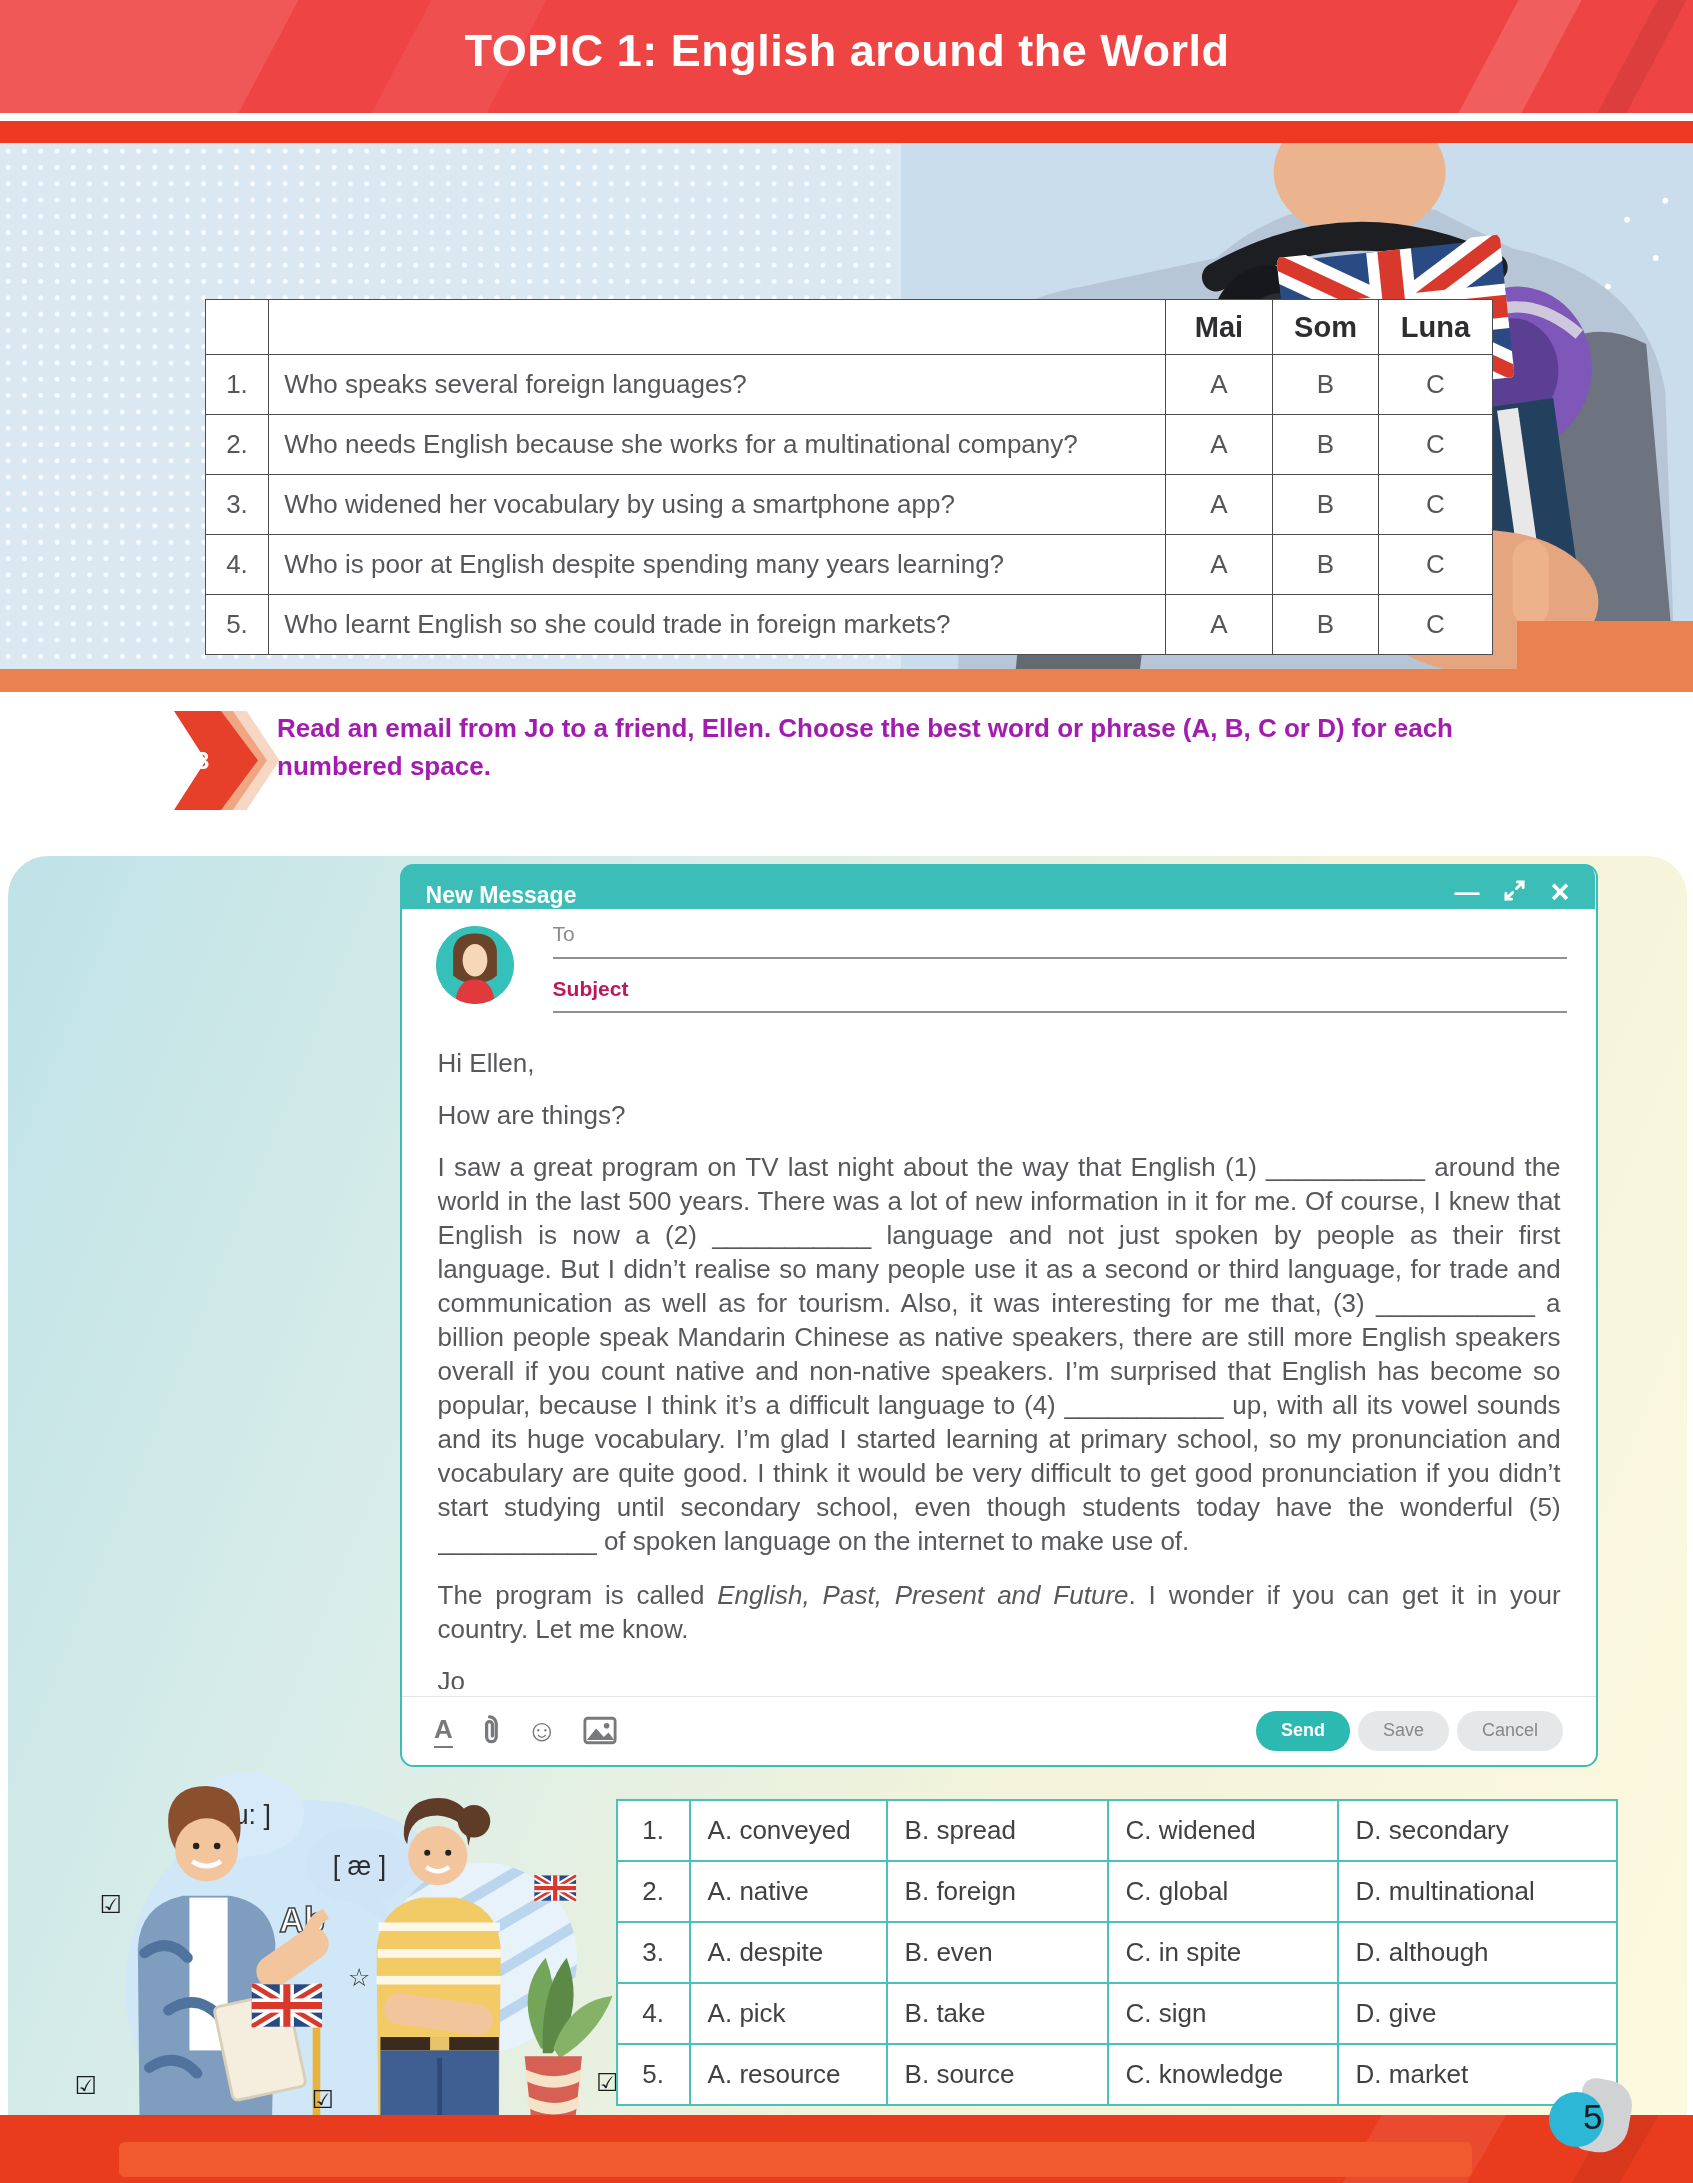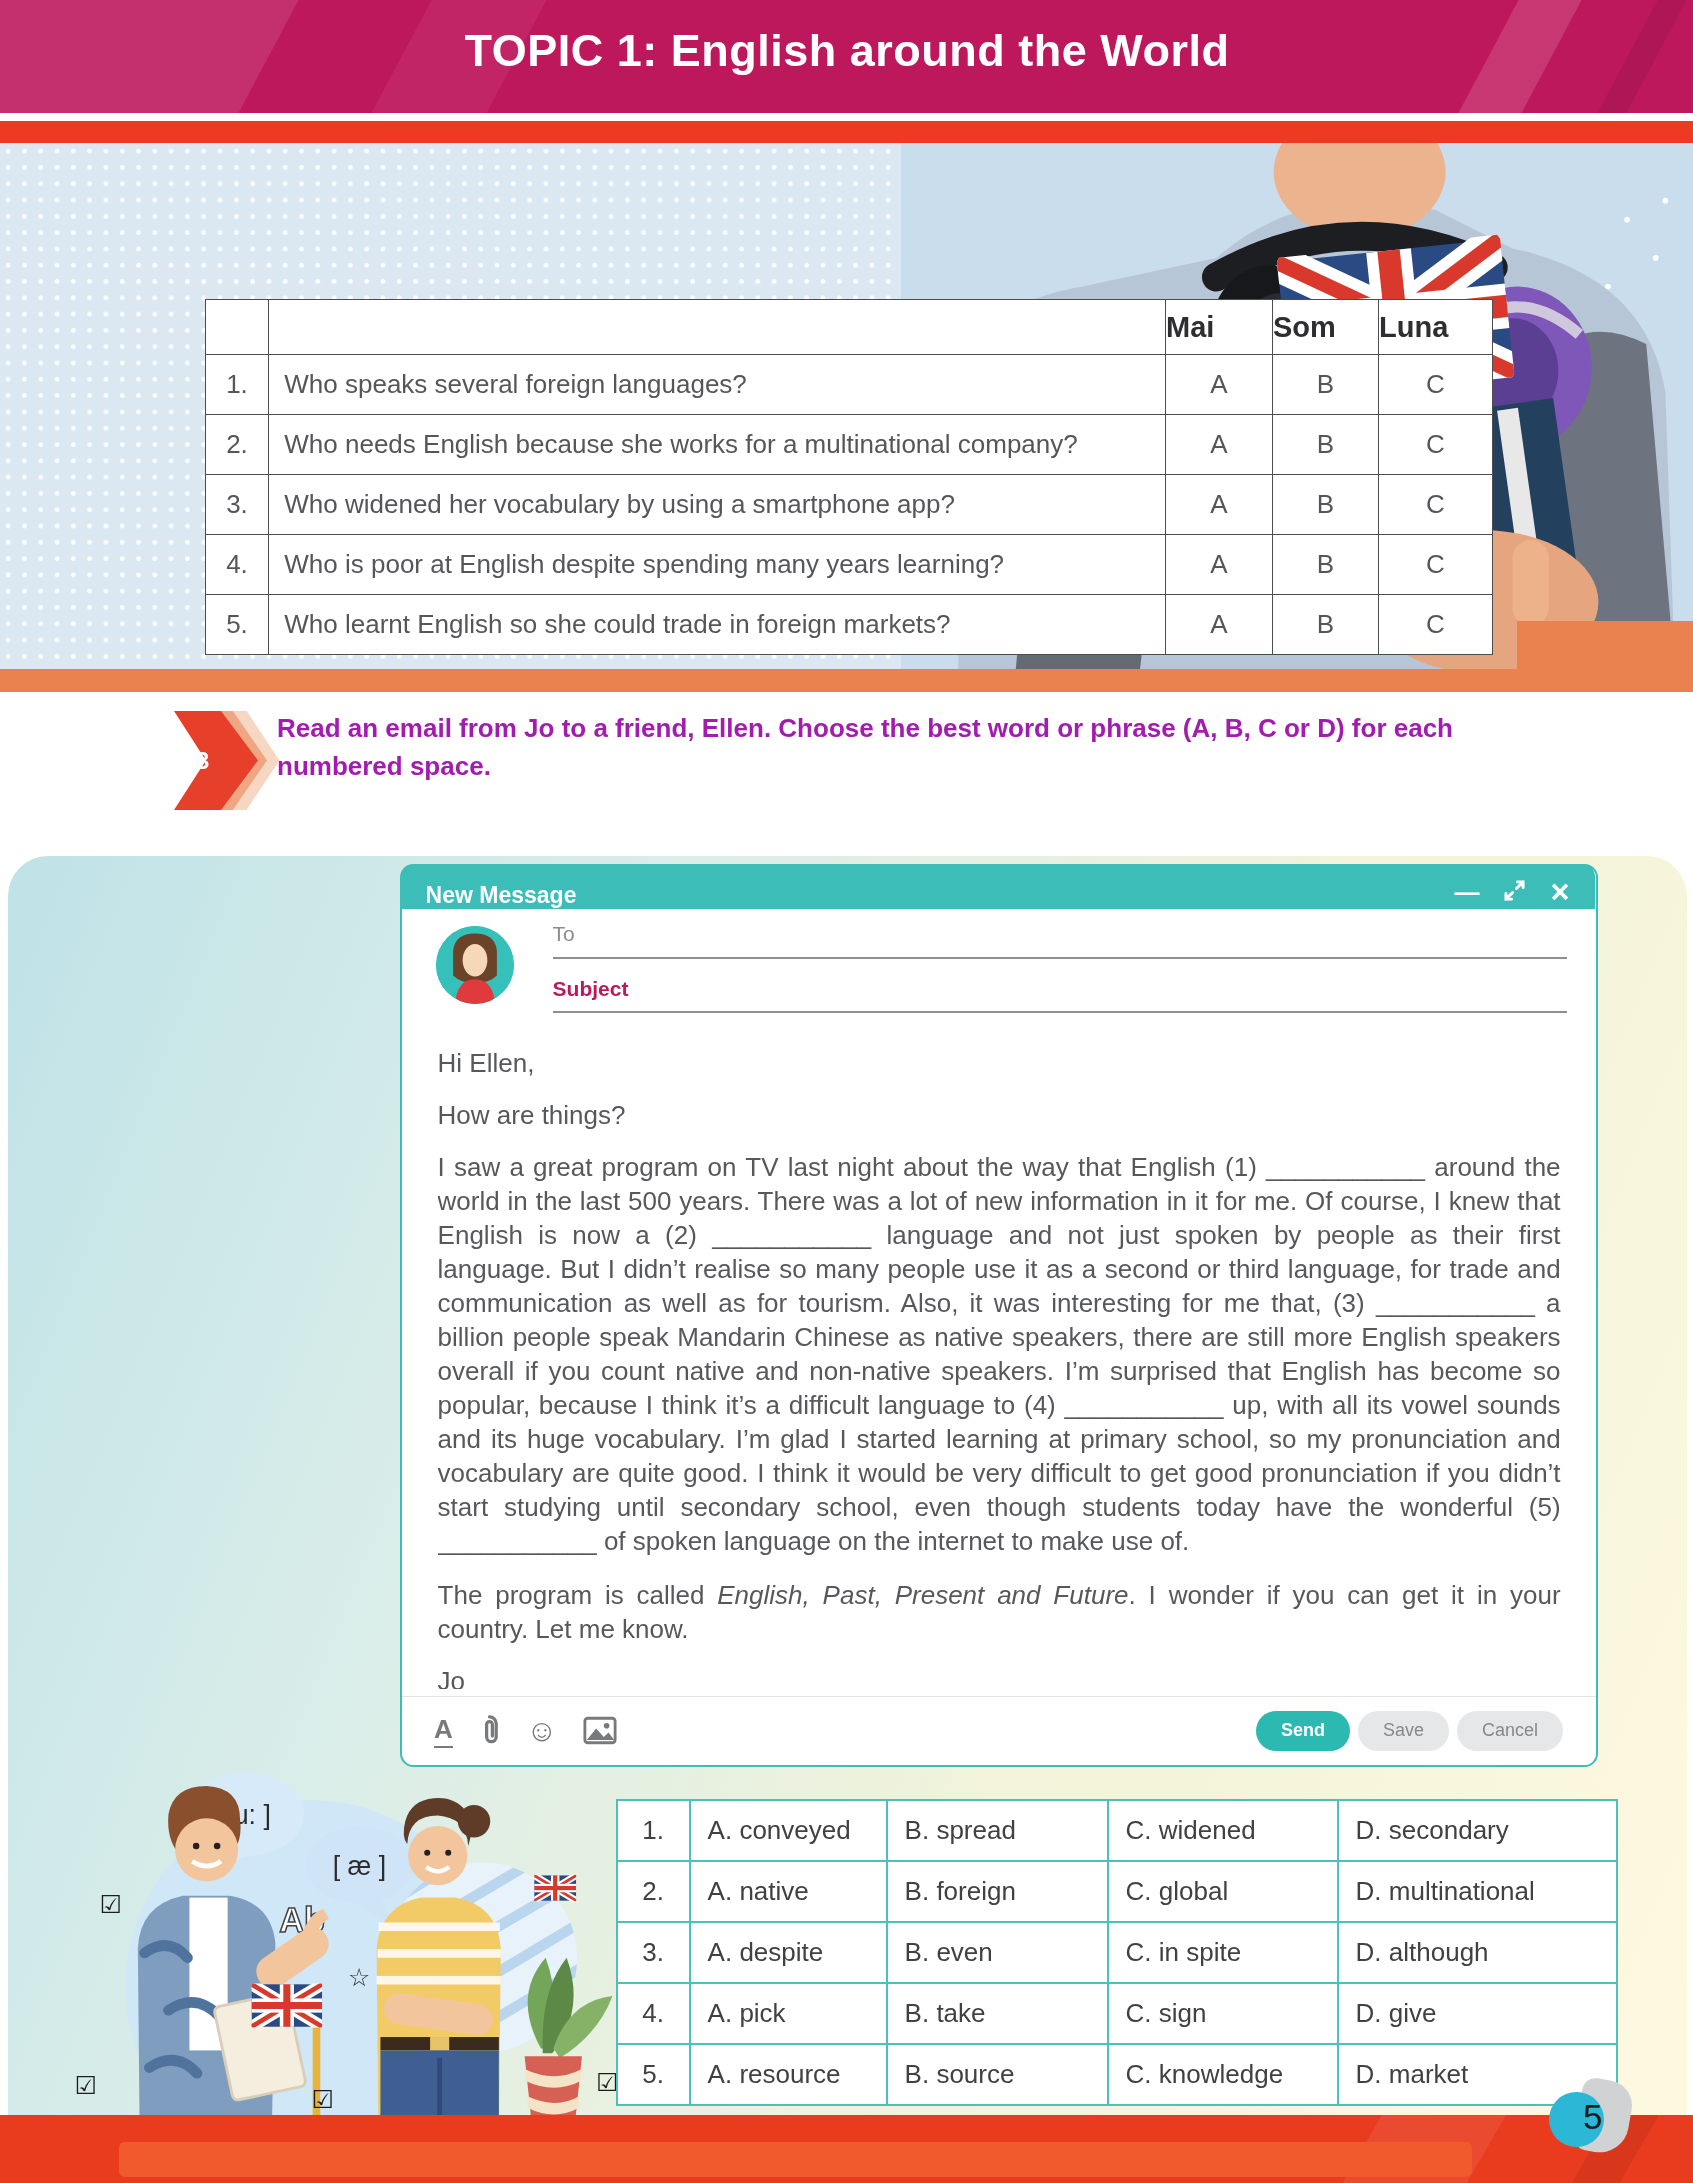--- a/index.html
+++ b/index.html
@@ -3,21 +3,21 @@
 <meta charset="utf-8">
 <style>
   * { box-sizing: border-box; margin: 0; padding: 0; }
   html,body { background:#ffffff; }
   .page {
     position: relative; width: 1694px; height: 2183px;
     background:#ffffff; overflow: hidden;
     font-family: "Liberation Sans", sans-serif;
   }
   
-  .topbar { position:absolute; left:0; top:0; width:1694px; height:113px; background:#be185d; overflow:hidden; }
+  .topbar { position:absolute; left:0; top:0; width:1694px; height:113px; background:#ef4444; overflow:hidden; }
   .streak { position:absolute; top:-19px; height:153px; transform:skewX(-28deg); }
   .streak.s1 { left:-57px; width:325px; background:rgba(255,255,255,0.10); }
   .streak.s2 { right:143px; width:63px;  background:rgba(255,255,255,0.14); }
   .streak.s3 { right:38px;  width:29px;  background:rgba(0,0,0,0.08); }
   .streak.s4 { left:401px;  width:115px; background:rgba(255,255,255,0.06); }
   .topbar h1 { position:absolute; left:0; top:25px; width:100%; text-align:center;
     color:#ffffff; font-size:45px; font-weight:bold; letter-spacing:0.5px; }
   .white-stripe { position:absolute; left:0; top:113px; width:1694px; height:8.6px; background:#ffffff; }
   .red-stripe   { position:absolute; left:0; top:121px; width:1694px; height:22px; background:#ee3a22; }
 
@@ -27,21 +27,21 @@
     background-image: radial-gradient(#ffffff 2px, rgba(255,255,255,0) 2.8px);
     background-size: 16.3px 16.3px; opacity:.85; }
   .photo-svg { position:absolute; right:0; top:0; width:793px; height:528px; }
   .orange-corner { position:absolute; left:1517px; top:478px; width:177px; height:50px; background:#e9824e; }
   .orange-band { position:absolute; left:0; top:669px; width:1694px; height:23px; background:#e9824e; }
 
   
   .qtable { position:absolute; left:205px; top:299px; width:1287px;
     border-collapse:collapse; table-layout:fixed; background:#ffffff; }
   .qtable th, .qtable td { border:1.9px solid #4d4d4f; background:#ffffff; }
-  .qtable th { height:55px; font-size:29px; font-weight:bold; color:#2e2e30; text-align:left; }
+  .qtable th { height:55px; font-size:29px; font-weight:bold; color:#2e2e30; text-align:center; }
   .qtable td { height:60px; font-size:26px; color:#55565a; }
   .qtable td.num { text-align:center; }
   .qtable td.q   { text-align:left; padding-left:15.3px; }
   .qtable td.ans { text-align:center; }
 
   
   .instr { position:absolute; left:174px; top:709px; width:1376px; height:143px; }
   .badge { position:absolute; left:0; top:1.9px; width:105px; height:99px; }
   .badge .chv { position:absolute; top:0; height:99px; }
   .badge .back  { left:32.5px; width:73px; background:#f6d7c3; clip-path:polygon(0 0,55% 0,100% 50%,55% 100%,0 100%,40% 50%); }

